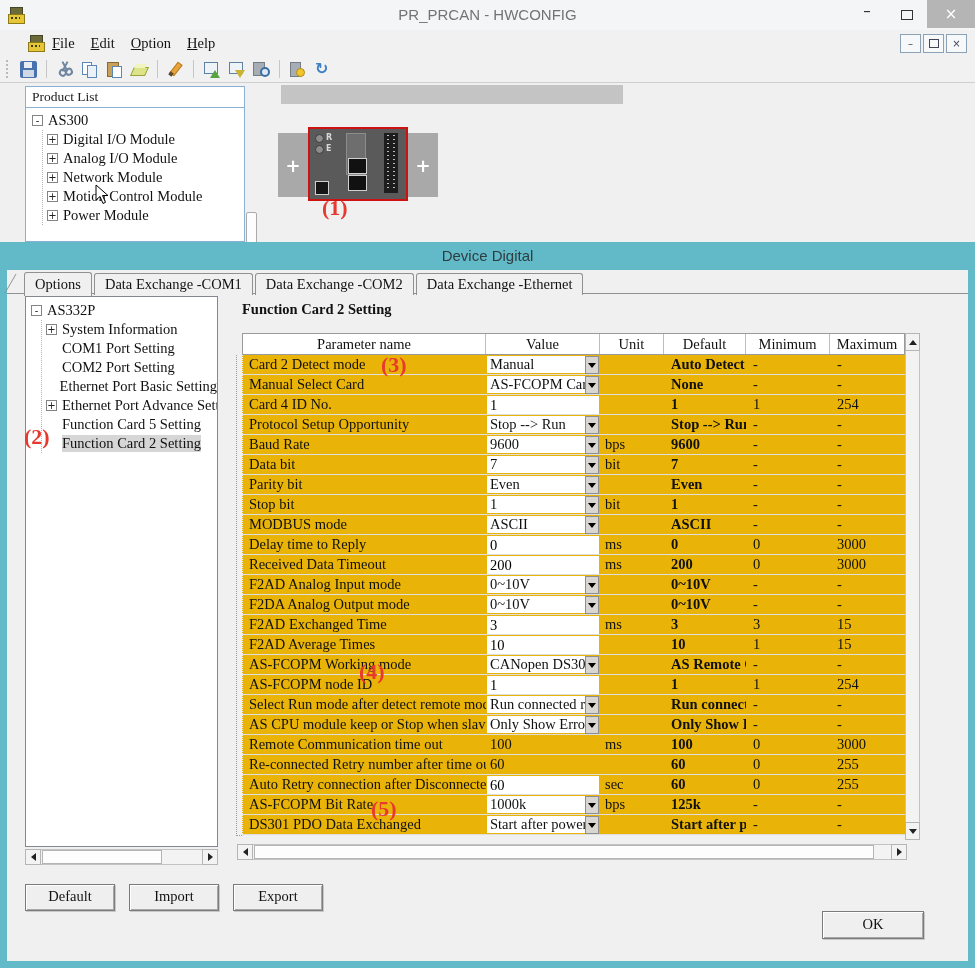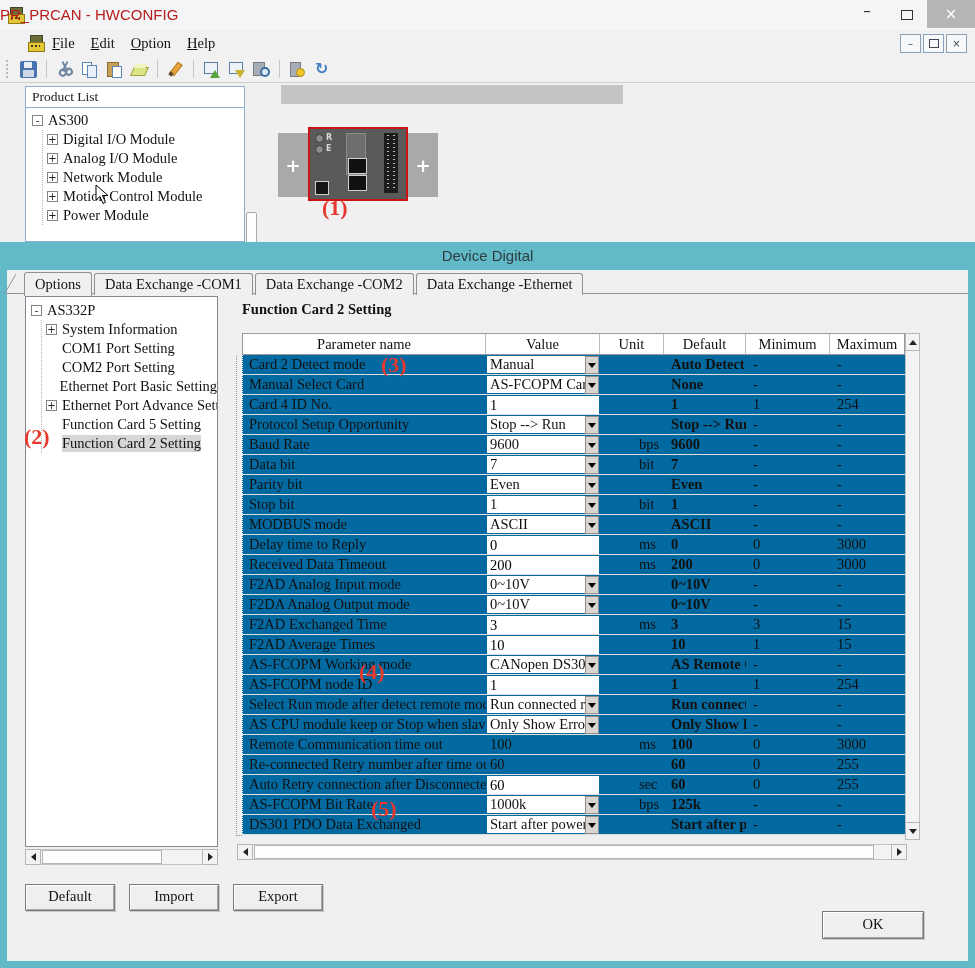--- a/index.html
+++ b/index.html
@@ -2,22 +2,22 @@
 <html><head>
 <meta charset="utf-8">
 <style>
   html,body{margin:0;padding:0;background:#ffffff;}
   .screen{position:relative;width:975px;height:968px;overflow:hidden;background:#f0f0f0;
           font-family:"Liberation Serif","DejaVu Serif",serif;box-shadow:inset 0 0 0 1px #aebecb;}
   .abs{position:absolute;}
 
   
   .titlebar{left:0;top:0;width:975px;height:30px;background:#f3f5f7;border-bottom:1px solid #e3e6e9;}
-  .win-title{left:0;top:0;width:975px;height:30px;line-height:30px;text-align:left;
-             font-family:"Liberation Sans","DejaVu Sans",sans-serif;font-size:15px;color:#b91c1c;}
+  .win-title{left:0;top:0;width:975px;height:30px;line-height:30px;text-align:center;
+             font-family:"Liberation Sans","DejaVu Sans",sans-serif;font-size:15px;color:#737373;}
   .cap-btn{top:0;height:28px;text-align:center;font-family:"DejaVu Sans",sans-serif;color:#333;}
   .btn-min{right:88px;width:40px;line-height:22px;font-size:15px;}
   .btn-max{right:48px;width:40px;line-height:26px;}
   .btn-max .maxbox{display:inline-block;width:10px;height:8px;border:1px solid #333;margin-top:10px;}
   .btn-close{right:0;width:48px;background:#b5b5b5;color:#fff;line-height:28px;font-size:15px;}
 
   .menubar{left:0;top:30px;width:975px;height:26px;background:#f1f1f1;border-bottom:1px solid #dcdcdc;}
   .menu-items{position:absolute;left:52px;top:0;height:26px;display:flex;align-items:center;}
   .menu-item{display:inline-block;font-size:14.5px;color:#111;margin-right:16px;}
   .menu-item::first-letter{text-decoration:underline;}
@@ -111,25 +111,25 @@
   .tree-row.selected .lab{background:#d6d6d6;}
 
   .section-title{left:242px;top:301px;font-size:14.5px;color:#111;font-weight:bold;}
 
   .thead{left:242px;top:333px;width:663px;height:22px;background:#fff;border:1px solid #9a9a9a;box-sizing:border-box;
          display:grid;grid-template-columns:243px 114px 64px 82px 84px 74px;}
   .th{font-size:14.5px;color:#111;text-align:center;line-height:20px;border-right:1px solid #bdbdbd;overflow:hidden;white-space:nowrap;}
   .th:last-child{border-right:none;}
 
   .gutter{left:236px;top:355px;width:5px;height:480px;border-left:1px dotted #9a9a9a;border-bottom:1px dotted #9a9a9a;}
-  .rows{left:242px;top:355px;width:663px;height:480px;background:#0369a1;}
+  .rows{left:242px;top:355px;width:663px;height:480px;background:#eab308;}
   .row{display:grid;grid-template-columns:244px 114px 64px 82px 84px 75px;height:20px;border-bottom:1px solid #dedede;box-sizing:border-box;}
   .c{font-size:14.5px;color:#111;line-height:19px;white-space:nowrap;overflow:hidden;}
   .c-name{padding-left:6px;border-left:1px dotted #efefef;}
-  .c-unit{padding-left:19px;margin-left:20px;} .c-def{padding-left:7px;font-weight:bold;} .c-min{padding-left:7px;} .c-max{padding-left:7px;}
+  .c-unit{padding-left:5px;} .c-def{padding-left:7px;font-weight:bold;} .c-min{padding-left:7px;} .c-max{padding-left:7px;}
   .c-val{position:relative;}
   .val-box{position:absolute;left:1px;top:1px;right:1px;bottom:1px;background:#fff;line-height:17px;padding-left:3px;
            font-size:14.5px;white-space:nowrap;overflow:hidden;}
   .inp{position:absolute;left:1px;top:1px;width:112px;height:18px;border:none;background:#fff;font-family:"Liberation Serif",serif;
        font-size:14.5px;padding:0 0 0 3px;margin:0;box-sizing:border-box;}
   .dd-btn{position:absolute;right:1px;top:1px;width:14px;height:18px;background:#d9d5d0;border:1px solid #8e8e8e;box-sizing:border-box;
           display:flex;align-items:center;justify-content:center;}
   .dd-tri{width:0;height:0;border-left:4px solid transparent;border-right:4px solid transparent;border-top:5px solid #000;}
   .c-val.txt{padding-left:4px;}
 

